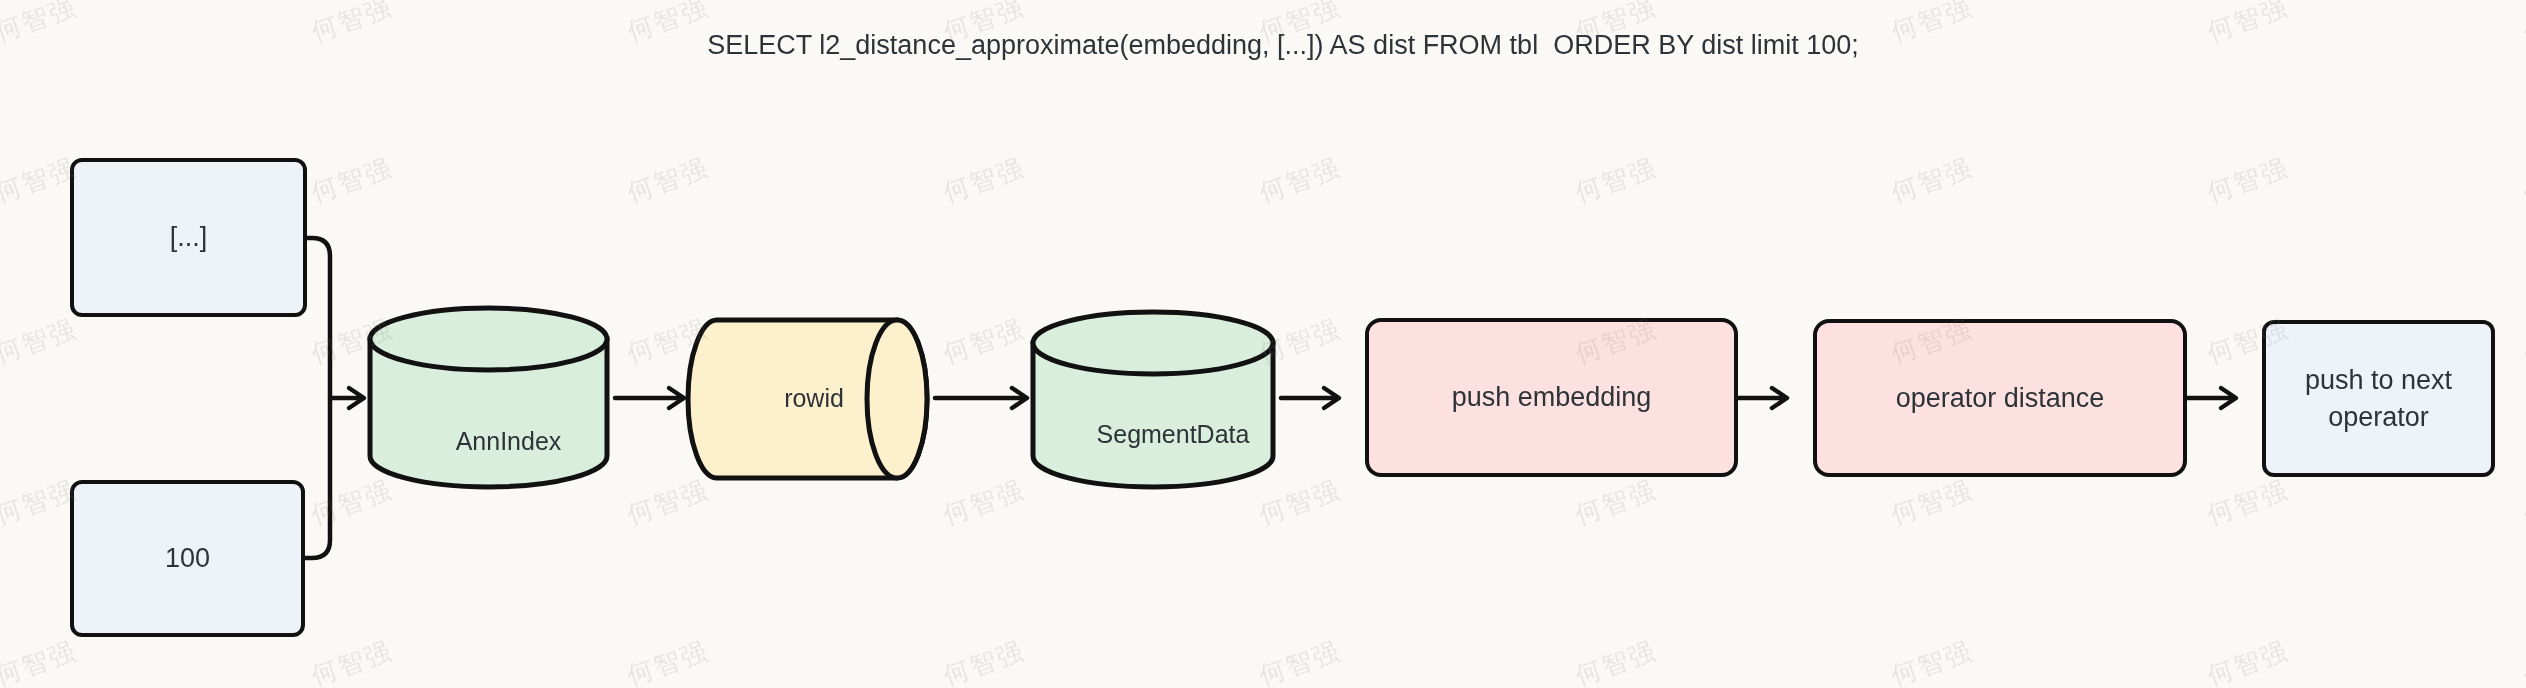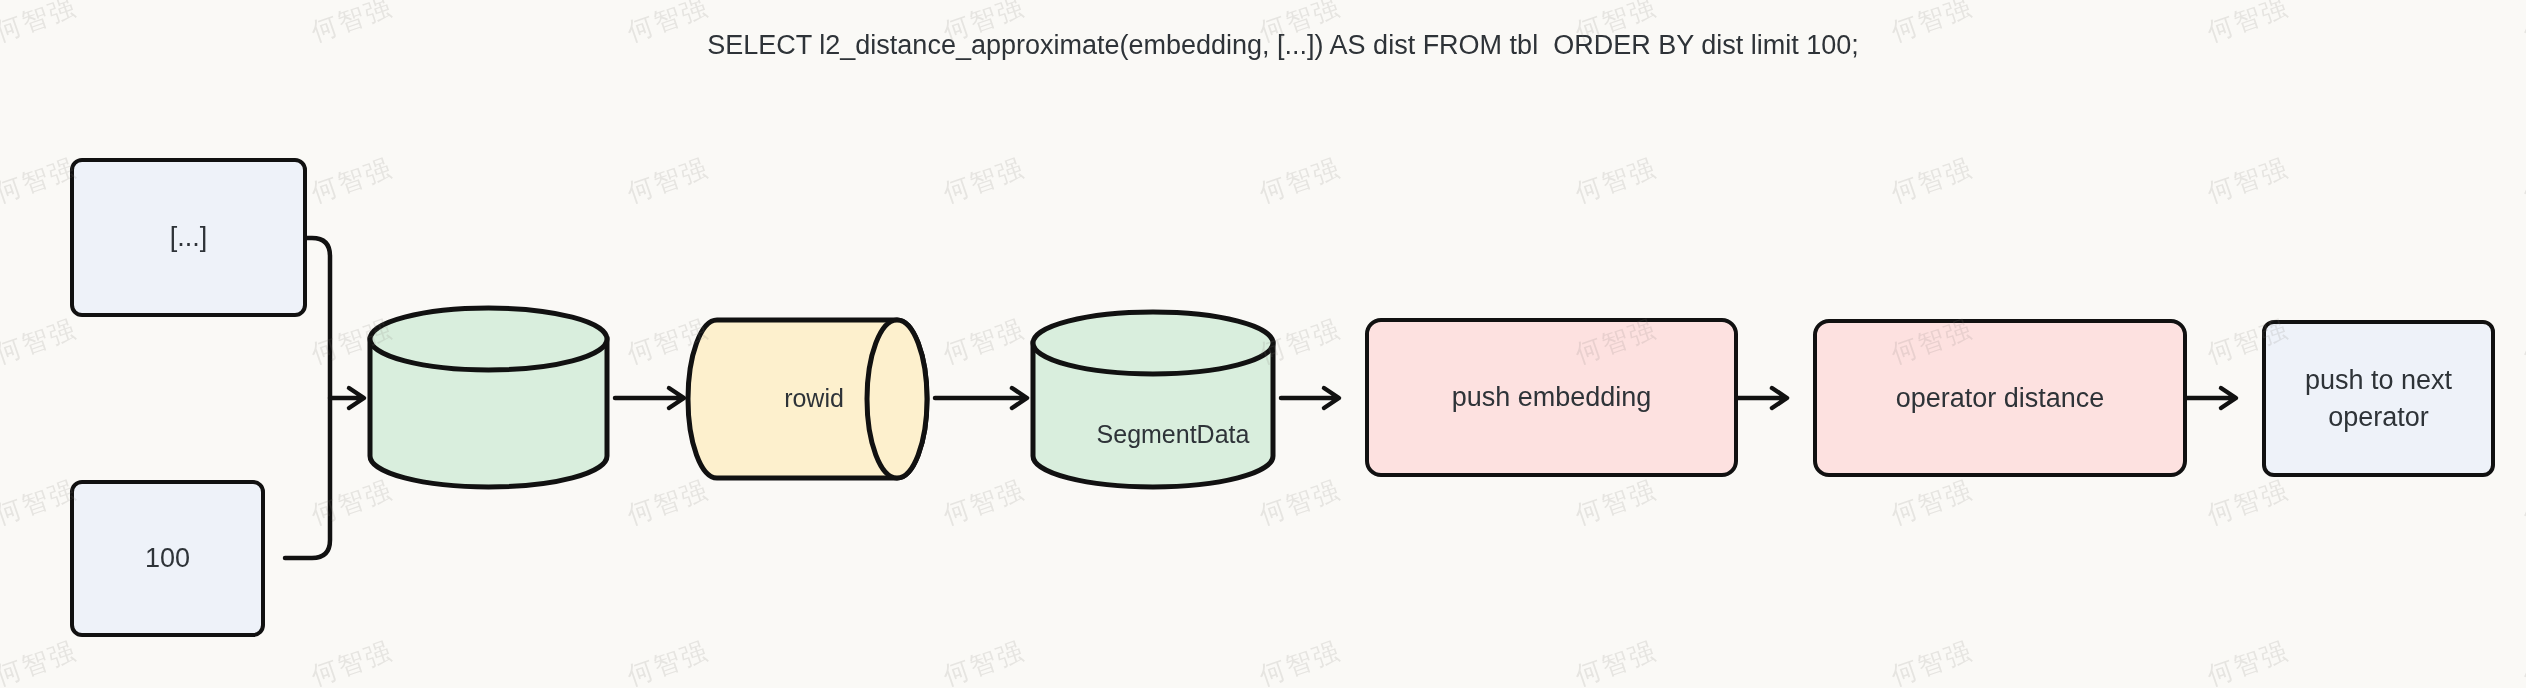--- a/index.html
+++ b/index.html
@@ -31,21 +31,21 @@
     box-sizing:border-box;
     border:4px solid var(--stroke,#111);
     display:flex;align-items:center;justify-content:center;
     text-align:center;
     font-size:27px;color:var(--text,#2e3338);
     line-height:1.35;
   }
   .node.blue{background:var(--node-blue,#eef2f9);border-radius:12px;}
   .node.pink{background:var(--node-pink,#fde1e0);border-radius:16px;}
   #node-input    {left:50px;  top:158px; width:237px; height:159px;}
-  #node-limit    {left:50px;  top:480px; width:195px; height:157px;}
+  #node-limit    {left:50px;  top:480px; width:235px; height:157px;}
   #node-read     {left:1345px;top:318px; width:373px; height:159px;}
   #node-compute  {left:1793px;top:319px; width:374px; height:158px;}
   #node-push     {left:2242px;top:320px; width:233px; height:157px; padding:0 28px;}
   
   .cyl-label{
     position:absolute;
     display:flex;align-items:center;justify-content:center;
     font-size:25px;color:var(--text,#2e3338);
   }
   #label-annindex{left:370px; top:425px; width:237px; height:32px;}
@@ -110,20 +110,21 @@
 
 
     <div id="node-input" class="node blue">
       <span>[...]</span>
     </div>
 
     <div id="node-limit" class="node blue">
       <span>100</span>
     </div>
 
+    <div id="label-annindex" class="cyl-label">AnnIndex</div>
 
     <div id="label-rowid" class="cyl-label">rowid</div>
 
     <div id="label-segment" class="cyl-label">SegmentData</div>
 
     <div id="node-read" class="node pink">
       <span>push embedding</span>
     </div>
 
     <div id="node-compute" class="node pink">

